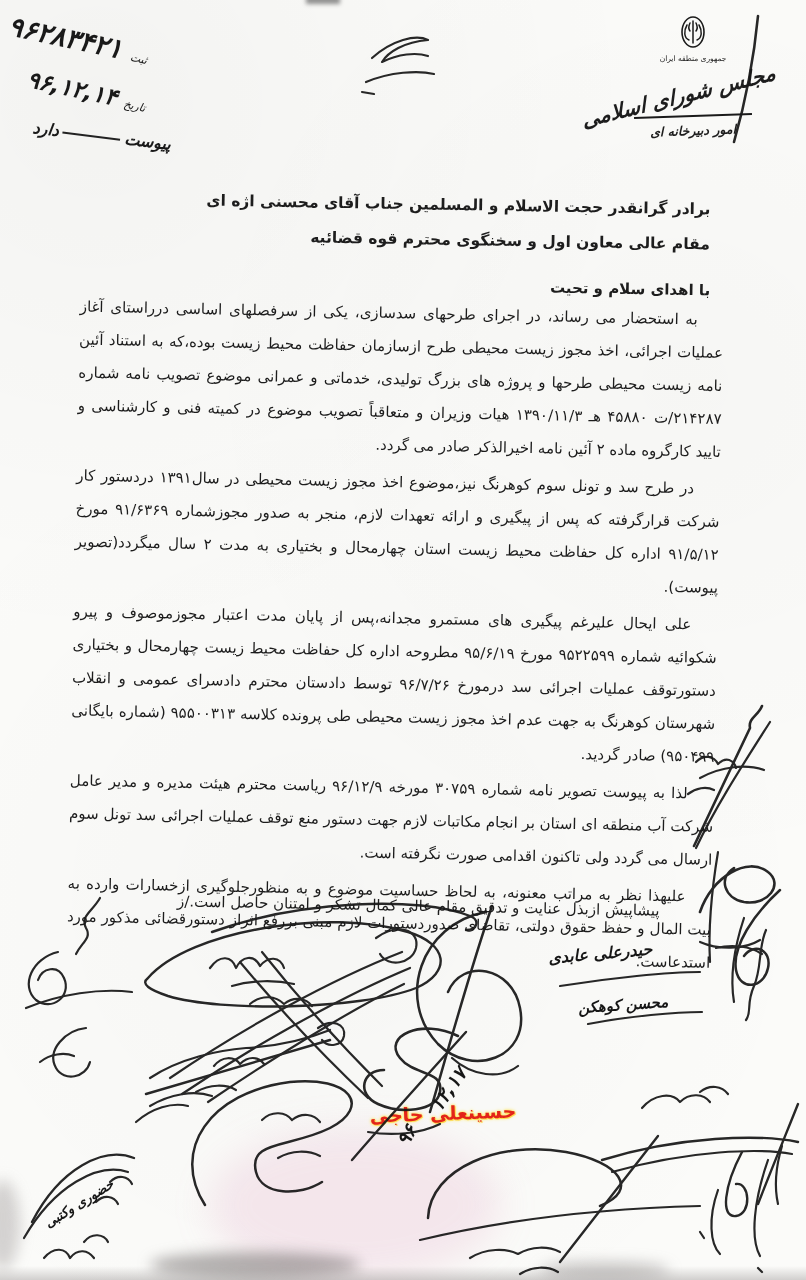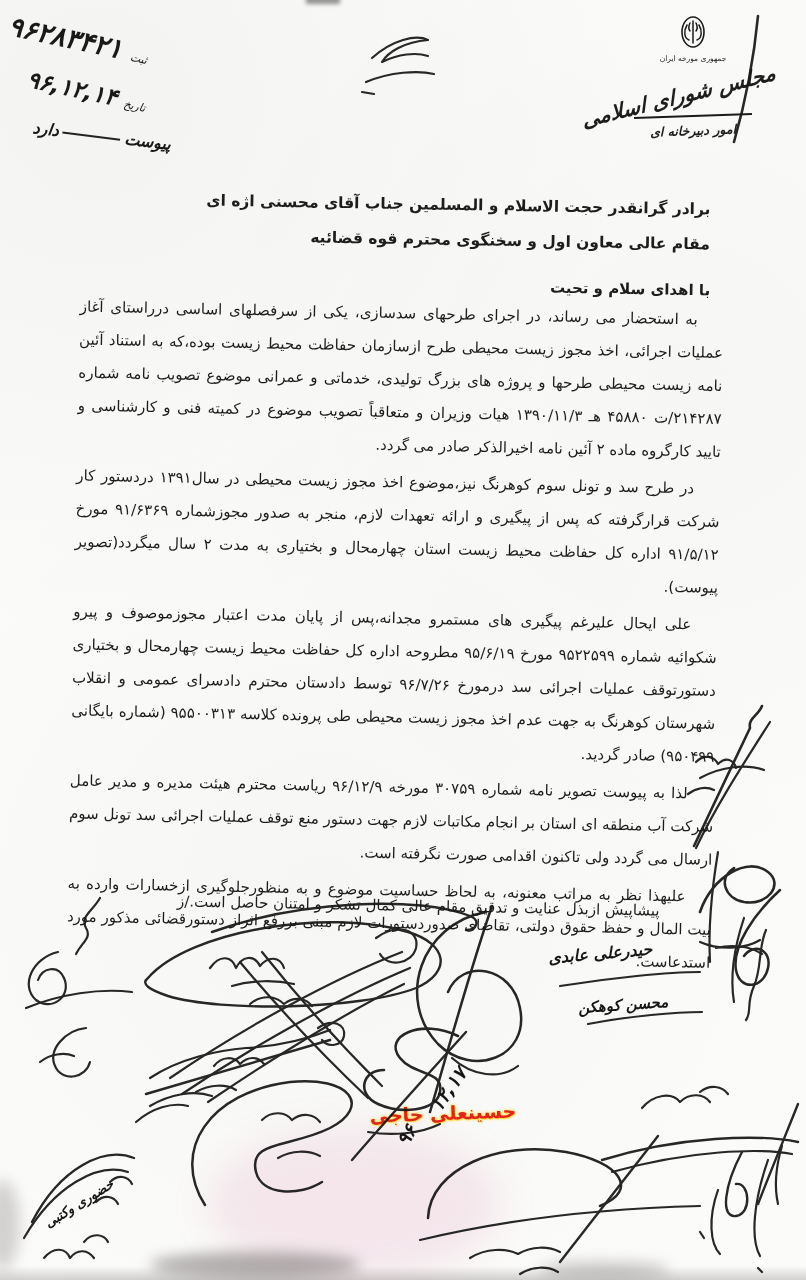--- a/index.html
+++ b/index.html
@@ -77,21 +77,21 @@
   </div>
   <div class="abs hand reg-att rtl">
     <span>پیوست</span><span class="dash"></span><span>دارد</span>
   </div>
 
   <div class="abs letterhead">
     <svg class="emblem" width="30" height="40" viewBox="0 0 30 40">
       <ellipse cx="15" cy="20" rx="11" ry="15" fill="none" stroke="#1a1a1a" stroke-width="1.6"></ellipse>
       <path d="M15,9 V31 M9,13 c-3.5,6 -3,13 2,15 M21,13 c3.5,6 3,13 -2,15 M12,11 c-1.5,3 -1.5,6 0,8 M18,11 c1.5,3 1.5,6 0,8" fill="none" stroke="#1a1a1a" stroke-width="1.5" stroke-linecap="round"></path>
     </svg>
-    <div class="lh-country rtl">جمهوری مورخه ایران</div>
+    <div class="lh-country rtl">جمهوری منطقه ایران</div>
     <div class="lh-org rtl">مجلس شورای اسلامی</div>
     <div class="lh-rule"></div>
     <div class="lh-dept rtl">امور دبیرخانه ای</div>
   </div>
 
   <div class="abs recipient rtl">
     <div>برادر گرانقدر حجت الاسلام و المسلمین جناب آقای محسنی اژه ای</div>
     <div>مقام عالی معاون اول و سخنگوی محترم قوه قضائیه</div>
   </div>
 

